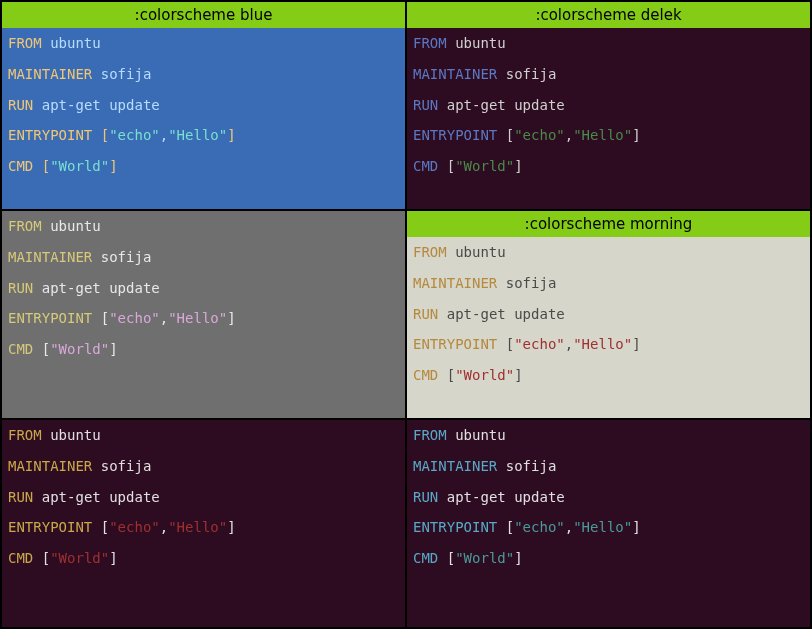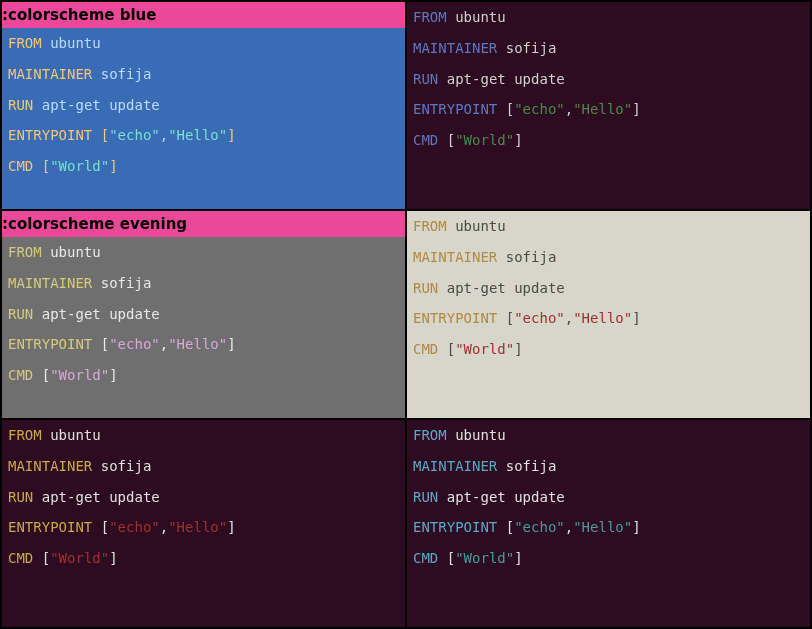--- a/index.html
+++ b/index.html
@@ -17,23 +17,24 @@
       grid-template-rows: repeat(3, 1fr);
       width: 100%;
       height: 100%;
     }
     .cell {
       display: flex;
       flex-direction: column;
       border: 1px solid #000;
     }
     .header {
-      background: #ec4899;
+      background: #84cc16;
       color: #000;
-      font-weight: bold;
+      font-weight: normal;
+      text-align: center;
       padding: 4px 0;
       font-family: 'DejaVu Sans', Arial, sans-serif;
       font-size: 15px;
     }
     .code {
       flex: 1;
       padding: 4px 6px 8px 6px;
       line-height: 1.65;
       white-space: pre;
       font-family: 'DejaVu Sans Mono', 'Consolas', monospace;
@@ -49,27 +50,28 @@
   </style>
 </head>
 <body>
 
 <div class="grid" id="grid">
     <div class="cell">
       <div class="header">:colorscheme blue</div>
       <div class="code bg-blue"><div><span style="color: rgb(240, 198, 116);">FROM</span><span style="color: rgb(184, 220, 255);"> </span><span style="color: rgb(184, 220, 255);">ubuntu</span></div><span class="blank"></span><div><span style="color: rgb(240, 198, 116);">MAINTAINER</span><span style="color: rgb(184, 220, 255);"> </span><span style="color: rgb(184, 220, 255);">sofija</span></div><span class="blank"></span><div><span style="color: rgb(240, 198, 116);">RUN</span><span style="color: rgb(184, 220, 255);"> </span><span style="color: rgb(184, 220, 255);">apt-get update</span></div><span class="blank"></span><div><span style="color: rgb(240, 198, 116);">ENTRYPOINT</span><span style="color: rgb(184, 220, 255);"> </span><span style="color: rgb(240, 198, 116);">[</span><span style="color: rgb(119, 224, 208);">"echo"</span><span style="color: rgb(184, 220, 255);">,</span><span style="color: rgb(119, 224, 208);">"Hello"</span><span style="color: rgb(240, 198, 116);">]</span></div><span class="blank"></span><div><span style="color: rgb(240, 198, 116);">CMD</span><span style="color: rgb(184, 220, 255);"> </span><span style="color: rgb(240, 198, 116);">[</span><span style="color: rgb(119, 224, 208);">"World"</span><span style="color: rgb(240, 198, 116);">]</span></div></div>
     </div>
     <div class="cell">
+      <div class="header">:colorscheme delek</div>
       <div class="code bg-delek"><div><span style="color: rgb(92, 120, 194);">FROM</span><span style="color: rgb(208, 208, 208);"> </span><span style="color: rgb(208, 208, 208);">ubuntu</span></div><span class="blank"></span><div><span style="color: rgb(92, 120, 194);">MAINTAINER</span><span style="color: rgb(208, 208, 208);"> </span><span style="color: rgb(208, 208, 208);">sofija</span></div><span class="blank"></span><div><span style="color: rgb(92, 120, 194);">RUN</span><span style="color: rgb(208, 208, 208);"> </span><span style="color: rgb(208, 208, 208);">apt-get update</span></div><span class="blank"></span><div><span style="color: rgb(92, 120, 194);">ENTRYPOINT</span><span style="color: rgb(208, 208, 208);"> </span><span style="color: rgb(208, 208, 208);">[</span><span style="color: rgb(74, 138, 74);">"echo"</span><span style="color: rgb(208, 208, 208);">,</span><span style="color: rgb(74, 138, 74);">"Hello"</span><span style="color: rgb(208, 208, 208);">]</span></div><span class="blank"></span><div><span style="color: rgb(92, 120, 194);">CMD</span><span style="color: rgb(208, 208, 208);"> </span><span style="color: rgb(208, 208, 208);">[</span><span style="color: rgb(74, 138, 74);">"World"</span><span style="color: rgb(208, 208, 208);">]</span></div></div>
     </div>
     <div class="cell">
-      <div class="header">:colorscheme evening</div>
       <div class="code bg-evening"><div><span style="color: rgb(214, 201, 122);">FROM</span><span style="color: rgb(232, 232, 232);"> </span><span style="color: rgb(232, 232, 232);">ubuntu</span></div><span class="blank"></span><div><span style="color: rgb(214, 201, 122);">MAINTAINER</span><span style="color: rgb(232, 232, 232);"> </span><span style="color: rgb(232, 232, 232);">sofija</span></div><span class="blank"></span><div><span style="color: rgb(214, 201, 122);">RUN</span><span style="color: rgb(232, 232, 232);"> </span><span style="color: rgb(232, 232, 232);">apt-get update</span></div><span class="blank"></span><div><span style="color: rgb(214, 201, 122);">ENTRYPOINT</span><span style="color: rgb(232, 232, 232);"> </span><span style="color: rgb(232, 232, 232);">[</span><span style="color: rgb(217, 168, 217);">"echo"</span><span style="color: rgb(232, 232, 232);">,</span><span style="color: rgb(217, 168, 217);">"Hello"</span><span style="color: rgb(232, 232, 232);">]</span></div><span class="blank"></span><div><span style="color: rgb(214, 201, 122);">CMD</span><span style="color: rgb(232, 232, 232);"> </span><span style="color: rgb(232, 232, 232);">[</span><span style="color: rgb(217, 168, 217);">"World"</span><span style="color: rgb(232, 232, 232);">]</span></div></div>
     </div>
     <div class="cell">
+      <div class="header">:colorscheme morning</div>
       <div class="code bg-morning"><div><span style="color: rgb(181, 137, 62);">FROM</span><span style="color: rgb(74, 74, 74);"> </span><span style="color: rgb(74, 74, 74);">ubuntu</span></div><span class="blank"></span><div><span style="color: rgb(181, 137, 62);">MAINTAINER</span><span style="color: rgb(74, 74, 74);"> </span><span style="color: rgb(74, 74, 74);">sofija</span></div><span class="blank"></span><div><span style="color: rgb(181, 137, 62);">RUN</span><span style="color: rgb(74, 74, 74);"> </span><span style="color: rgb(74, 74, 74);">apt-get update</span></div><span class="blank"></span><div><span style="color: rgb(181, 137, 62);">ENTRYPOINT</span><span style="color: rgb(74, 74, 74);"> </span><span style="color: rgb(74, 74, 74);">[</span><span style="color: rgb(160, 48, 48);">"echo"</span><span style="color: rgb(74, 74, 74);">,</span><span style="color: rgb(160, 48, 48);">"Hello"</span><span style="color: rgb(74, 74, 74);">]</span></div><span class="blank"></span><div><span style="color: rgb(181, 137, 62);">CMD</span><span style="color: rgb(74, 74, 74);"> </span><span style="color: rgb(74, 74, 74);">[</span><span style="color: rgb(160, 48, 48);">"World"</span><span style="color: rgb(74, 74, 74);">]</span></div></div>
     </div>
     <div class="cell">
       <div class="code bg-peach"><div><span style="color: rgb(201, 168, 74);">FROM</span><span style="color: rgb(224, 224, 224);"> </span><span style="color: rgb(224, 224, 224);">ubuntu</span></div><span class="blank"></span><div><span style="color: rgb(201, 168, 74);">MAINTAINER</span><span style="color: rgb(224, 224, 224);"> </span><span style="color: rgb(224, 224, 224);">sofija</span></div><span class="blank"></span><div><span style="color: rgb(201, 168, 74);">RUN</span><span style="color: rgb(224, 224, 224);"> </span><span style="color: rgb(224, 224, 224);">apt-get update</span></div><span class="blank"></span><div><span style="color: rgb(201, 168, 74);">ENTRYPOINT</span><span style="color: rgb(224, 224, 224);"> </span><span style="color: rgb(224, 224, 224);">[</span><span style="color: rgb(160, 48, 48);">"echo"</span><span style="color: rgb(224, 224, 224);">,</span><span style="color: rgb(160, 48, 48);">"Hello"</span><span style="color: rgb(224, 224, 224);">]</span></div><span class="blank"></span><div><span style="color: rgb(201, 168, 74);">CMD</span><span style="color: rgb(224, 224, 224);"> </span><span style="color: rgb(224, 224, 224);">[</span><span style="color: rgb(160, 48, 48);">"World"</span><span style="color: rgb(224, 224, 224);">]</span></div></div>
     </div>
     <div class="cell">
       <div class="code bg-slate"><div><span style="color: rgb(90, 168, 200);">FROM</span><span style="color: rgb(224, 224, 224);"> </span><span style="color: rgb(224, 224, 224);">ubuntu</span></div><span class="blank"></span><div><span style="color: rgb(90, 168, 200);">MAINTAINER</span><span style="color: rgb(224, 224, 224);"> </span><span style="color: rgb(224, 224, 224);">sofija</span></div><span class="blank"></span><div><span style="color: rgb(90, 168, 200);">RUN</span><span style="color: rgb(224, 224, 224);"> </span><span style="color: rgb(224, 224, 224);">apt-get update</span></div><span class="blank"></span><div><span style="color: rgb(90, 168, 200);">ENTRYPOINT</span><span style="color: rgb(224, 224, 224);"> </span><span style="color: rgb(224, 224, 224);">[</span><span style="color: rgb(74, 154, 154);">"echo"</span><span style="color: rgb(224, 224, 224);">,</span><span style="color: rgb(74, 154, 154);">"Hello"</span><span style="color: rgb(224, 224, 224);">]</span></div><span class="blank"></span><div><span style="color: rgb(90, 168, 200);">CMD</span><span style="color: rgb(224, 224, 224);"> </span><span style="color: rgb(224, 224, 224);">[</span><span style="color: rgb(74, 154, 154);">"World"</span><span style="color: rgb(224, 224, 224);">]</span></div></div>
     </div>
   </div>
 

